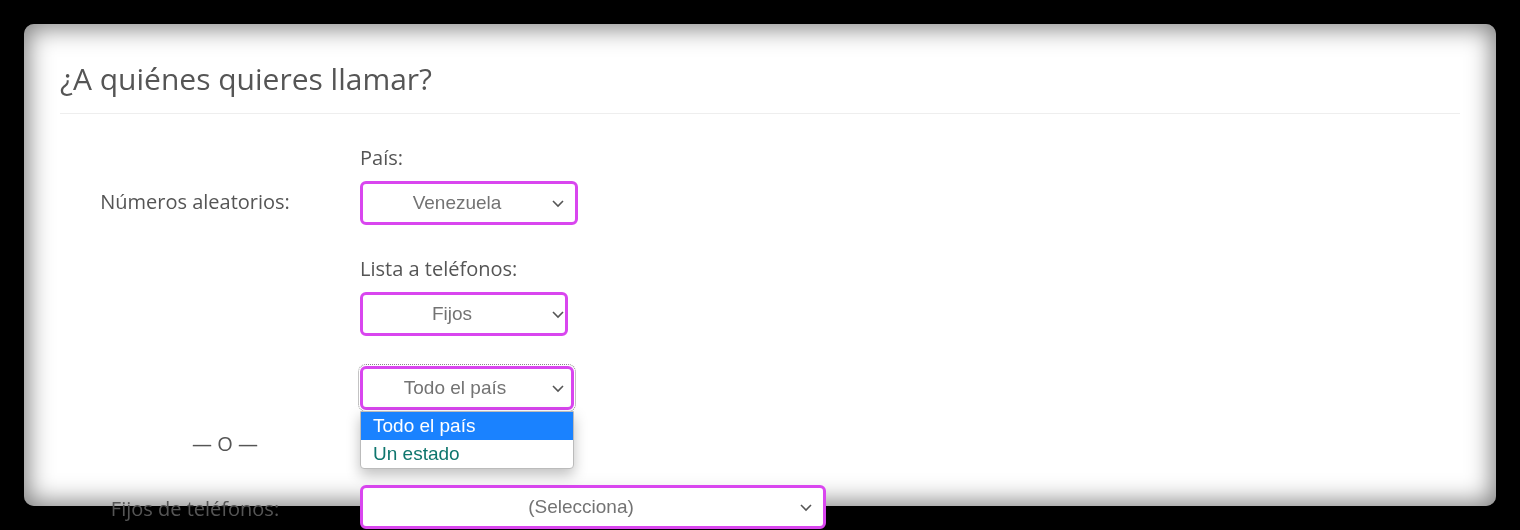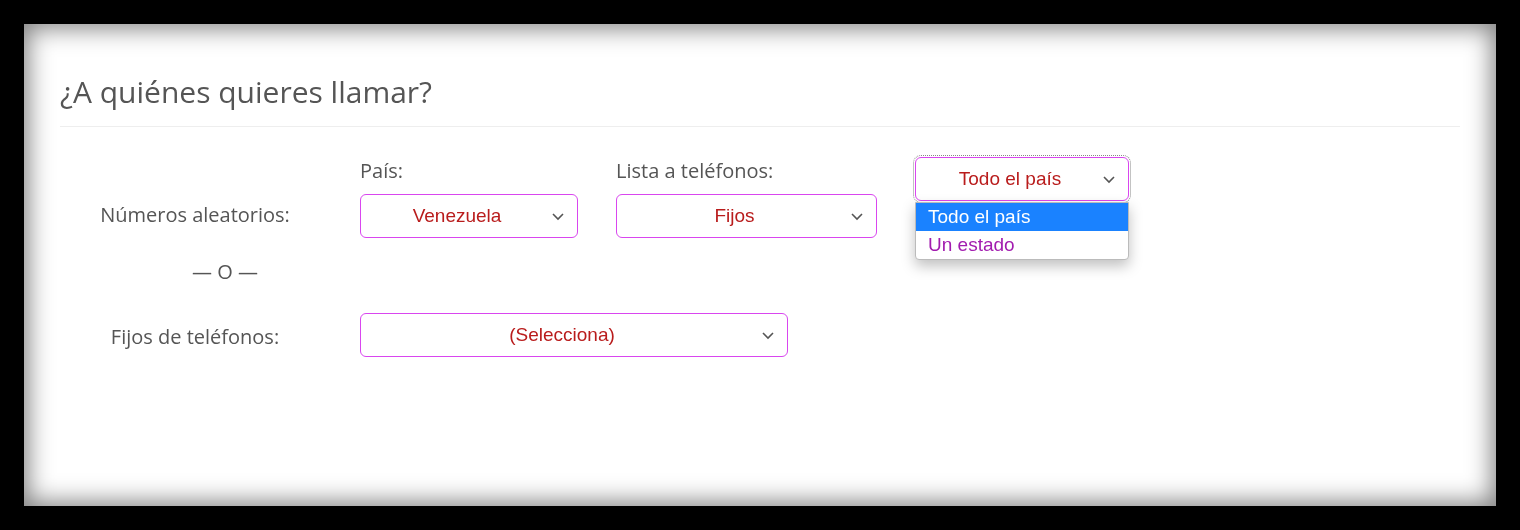--- a/index.html
+++ b/index.html
@@ -7,24 +7,24 @@
   body {
     width: 1520px;
     height: 530px;
     background: #000;
     font-family: "Open Sans", "Segoe UI", Arial, sans-serif;
     color: #555;
     padding: 24px;
   }
   .card {
     background: #fff;
-    border-radius: 0;
+    border-radius: 10px;
     width: 100%;
     height: 100%;
-    padding: 47px 36px;
+    padding: 34px 36px;
     box-shadow: 0 0 24px 4px rgba(0,0,0,0.5) inset, 0 0 0 rgba(0,0,0,0);
     position: relative;
   }
   h2.heading {
     margin: 0 0 16px 0;
     font-weight: 400;
     font-size: 30px;
     color: #555;
     border-bottom: 1px solid #eee;
     padding-bottom: 14px;
@@ -43,42 +43,43 @@
     padding-right: 30px;
     font-size: 20px;
     color: #555;
     padding-top: 44px;
   }
   .row-label.single {
     padding-top: 10px;
   }
   .row-fields {
     display: flex;
-    gap: 38px;
-    position: relative;
+    gap: 30px;
+    position: relative;
+    flex-direction: column;
   }
   .field-col {
     display: flex;
     flex-direction: column;
     position: relative;
   }
   .field-col label {
     font-size: 20px;
     color: #555;
     margin-bottom: 10px;
   }
   .select {
     appearance: none;
     -webkit-appearance: none;
     height: 44px;
-    border: 1px solid #d946ef;
+    border: 3px solid #d946ef;
     border-radius: 6px;
     background: #fff;
     font-size: 19px;
-    color: #b91c1c;
+    color: #737373;
     padding: 0 40px 0 16px;
     cursor: pointer;
     position: relative;
   }
   .select.focused {
     outline: 1px dotted #888;
     outline-offset: 1px;
   }
   .select-wrapper {
     position: relative;
@@ -86,40 +87,40 @@
   .chevron {
     position: absolute;
     right: 12px;
     top: 50%;
     transform: translateY(-50%);
     pointer-events: none;
     color: #555;
   }
   .chevron svg { display:block; }
   .w-country { width: 218px; }
-  .w-phone   { width: 261px; }
+  .w-phone   { width: 208px; }
   .w-from    { width: 214px; }
-  .w-list    { width: 428px; }
+  .w-list    { width: 466px; }
 
   .dropdown-menu {
     position: absolute;
     top: 45px;
     left: 0;
     width: 214px;
     background: #fff;
     border: 1px solid #bbb;
     border-radius: 0 0 4px 4px;
     box-shadow: 0 6px 14px rgba(0,0,0,0.25);
     z-index: 10;
     overflow: hidden;
   }
   .dropdown-menu .opt {
     padding: 3px 12px;
     font-size: 19px;
-    color: #a21caf;
+    color: #0f766e;
     font-family: Arial, sans-serif;
     cursor: pointer;
   }
   .dropdown-menu .opt.highlight {
     background: #1a82ff;
     color: #fff;
   }
 
   .or-row {
     display:flex;

